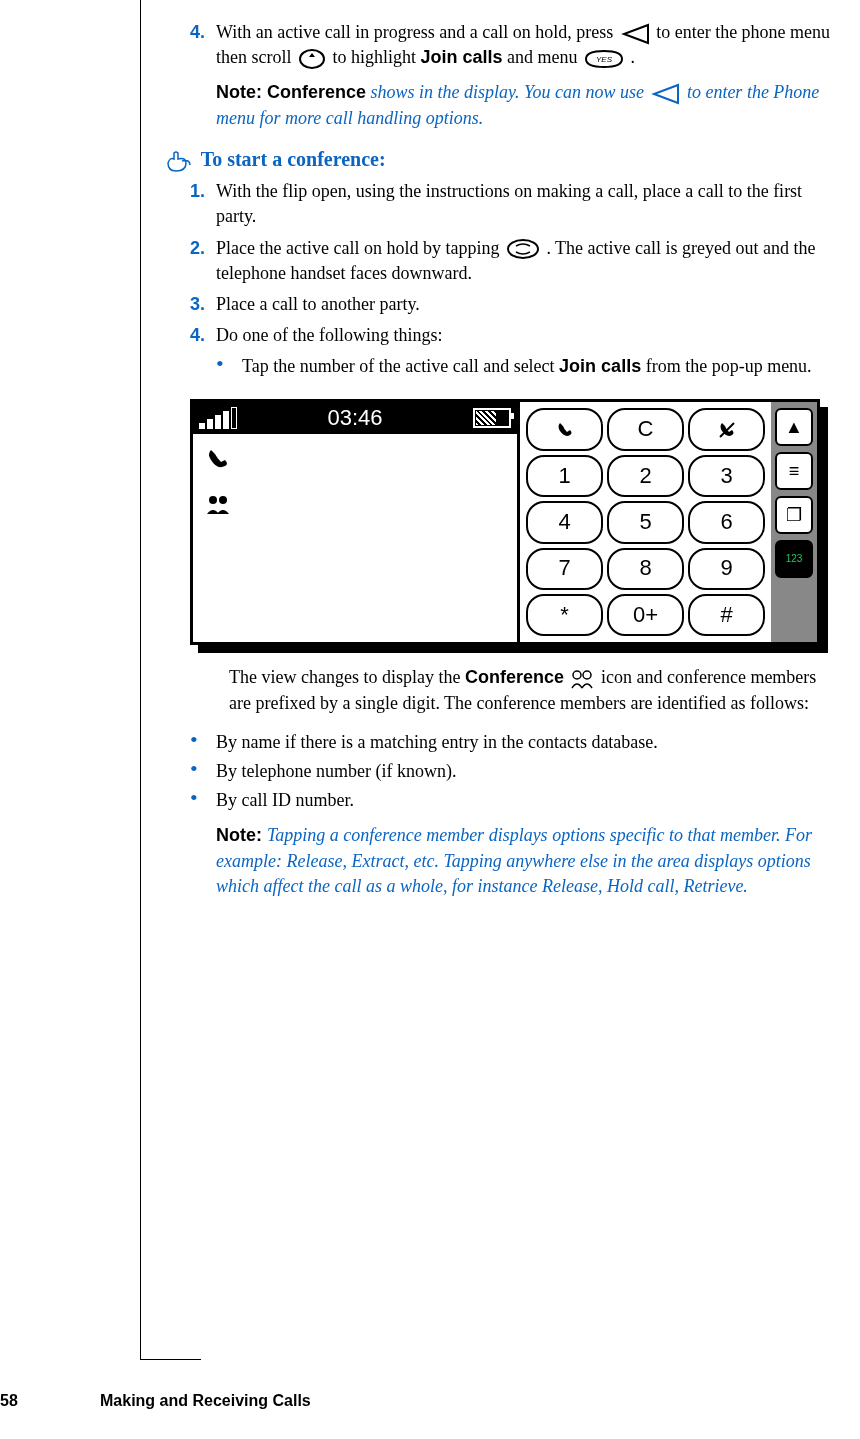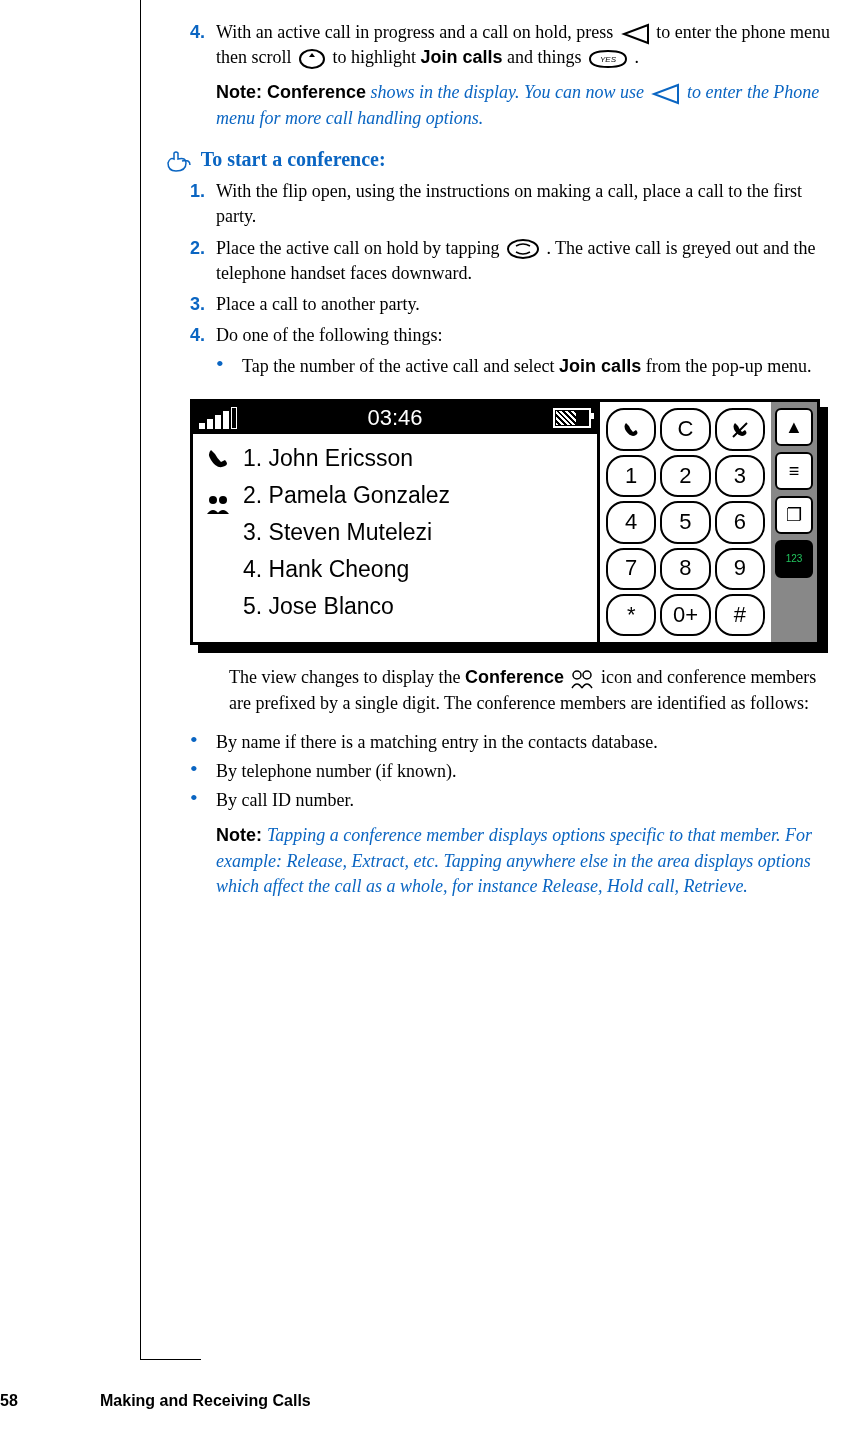--- a/index.html
+++ b/index.html
@@ -87,21 +87,21 @@
   }
   .phone {
     position:relative;
     border: 3px solid #000;
     background:#fff;
     display:flex;
     height: 240px;
     font-family: Arial, Helvetica, sans-serif;
   }
   .phone-left {
-    width: 404px;
+    width: 324px;
     display:flex;
     flex-direction:column;
   }
   .status-bar {
     background:#000;
     color:#fff;
     height:32px;
     display:flex;
     align-items:center;
     justify-content: space-between;
@@ -197,21 +197,21 @@
         </span>
         <span> to enter the phone menu then scroll </span>
         <span class="ic ic-scroll">
           <svg width="28" height="22">
               <ellipse cx="14" cy="11" rx="12" ry="9" fill="none" stroke="#000" stroke-width="2"></ellipse>
               <path d="M14 5 L11 9 L17 9 Z" fill="#000"></path>
             </svg>
         </span>
         <span> to highlight </span>
         <span class="bold-sans">Join calls</span>
-        <span> and things </span>
+        <span> and menu </span>
         <span class="ic ic-yes">
           <svg width="40" height="20">
               <path d="M2 10 Q2 2 20 2 Q38 2 38 10 Q38 18 20 18 Q2 18 2 10 Z" fill="none" stroke="#000" stroke-width="2"></path>
               <text x="20" y="13" font-size="8" font-style="italic" text-anchor="middle" font-family="Arial">YES</text>
             </svg>
         </span>
         <span>.</span>
       </div>
     </div>
 
@@ -299,27 +299,20 @@
                   </svg>
               </span>
               <span>
                 <svg width="26" height="26">
                     <circle cx="8" cy="8" r="4" fill="#000"></circle>
                     <circle cx="18" cy="8" r="4" fill="#000"></circle>
                     <path d="M2 22 Q8 14 14 22 M12 22 Q18 14 24 22" fill="#000"></path>
                   </svg>
               </span>
             </div>
-            <div class="call-list">
-              <div>1. John Ericsson</div>
-              <div>2. Pamela Gonzalez</div>
-              <div>3. Steven Mutelezi</div>
-              <div>4. Hank Cheong</div>
-              <div>5. Jose Blanco</div>
-            </div>
           </div>
         </div>
         <div class="keypad">
           <div class="key">
               <svg width="20" height="20">
                 <path d="M5 3 Q2 6 5 11 Q10 18 15 15 Q18 13 15 10 L12 12 Q9 9 8 6 Z" fill="#000"></path>
               </svg>
             </div>
           <div class="key">C</div>
           <div class="key">

